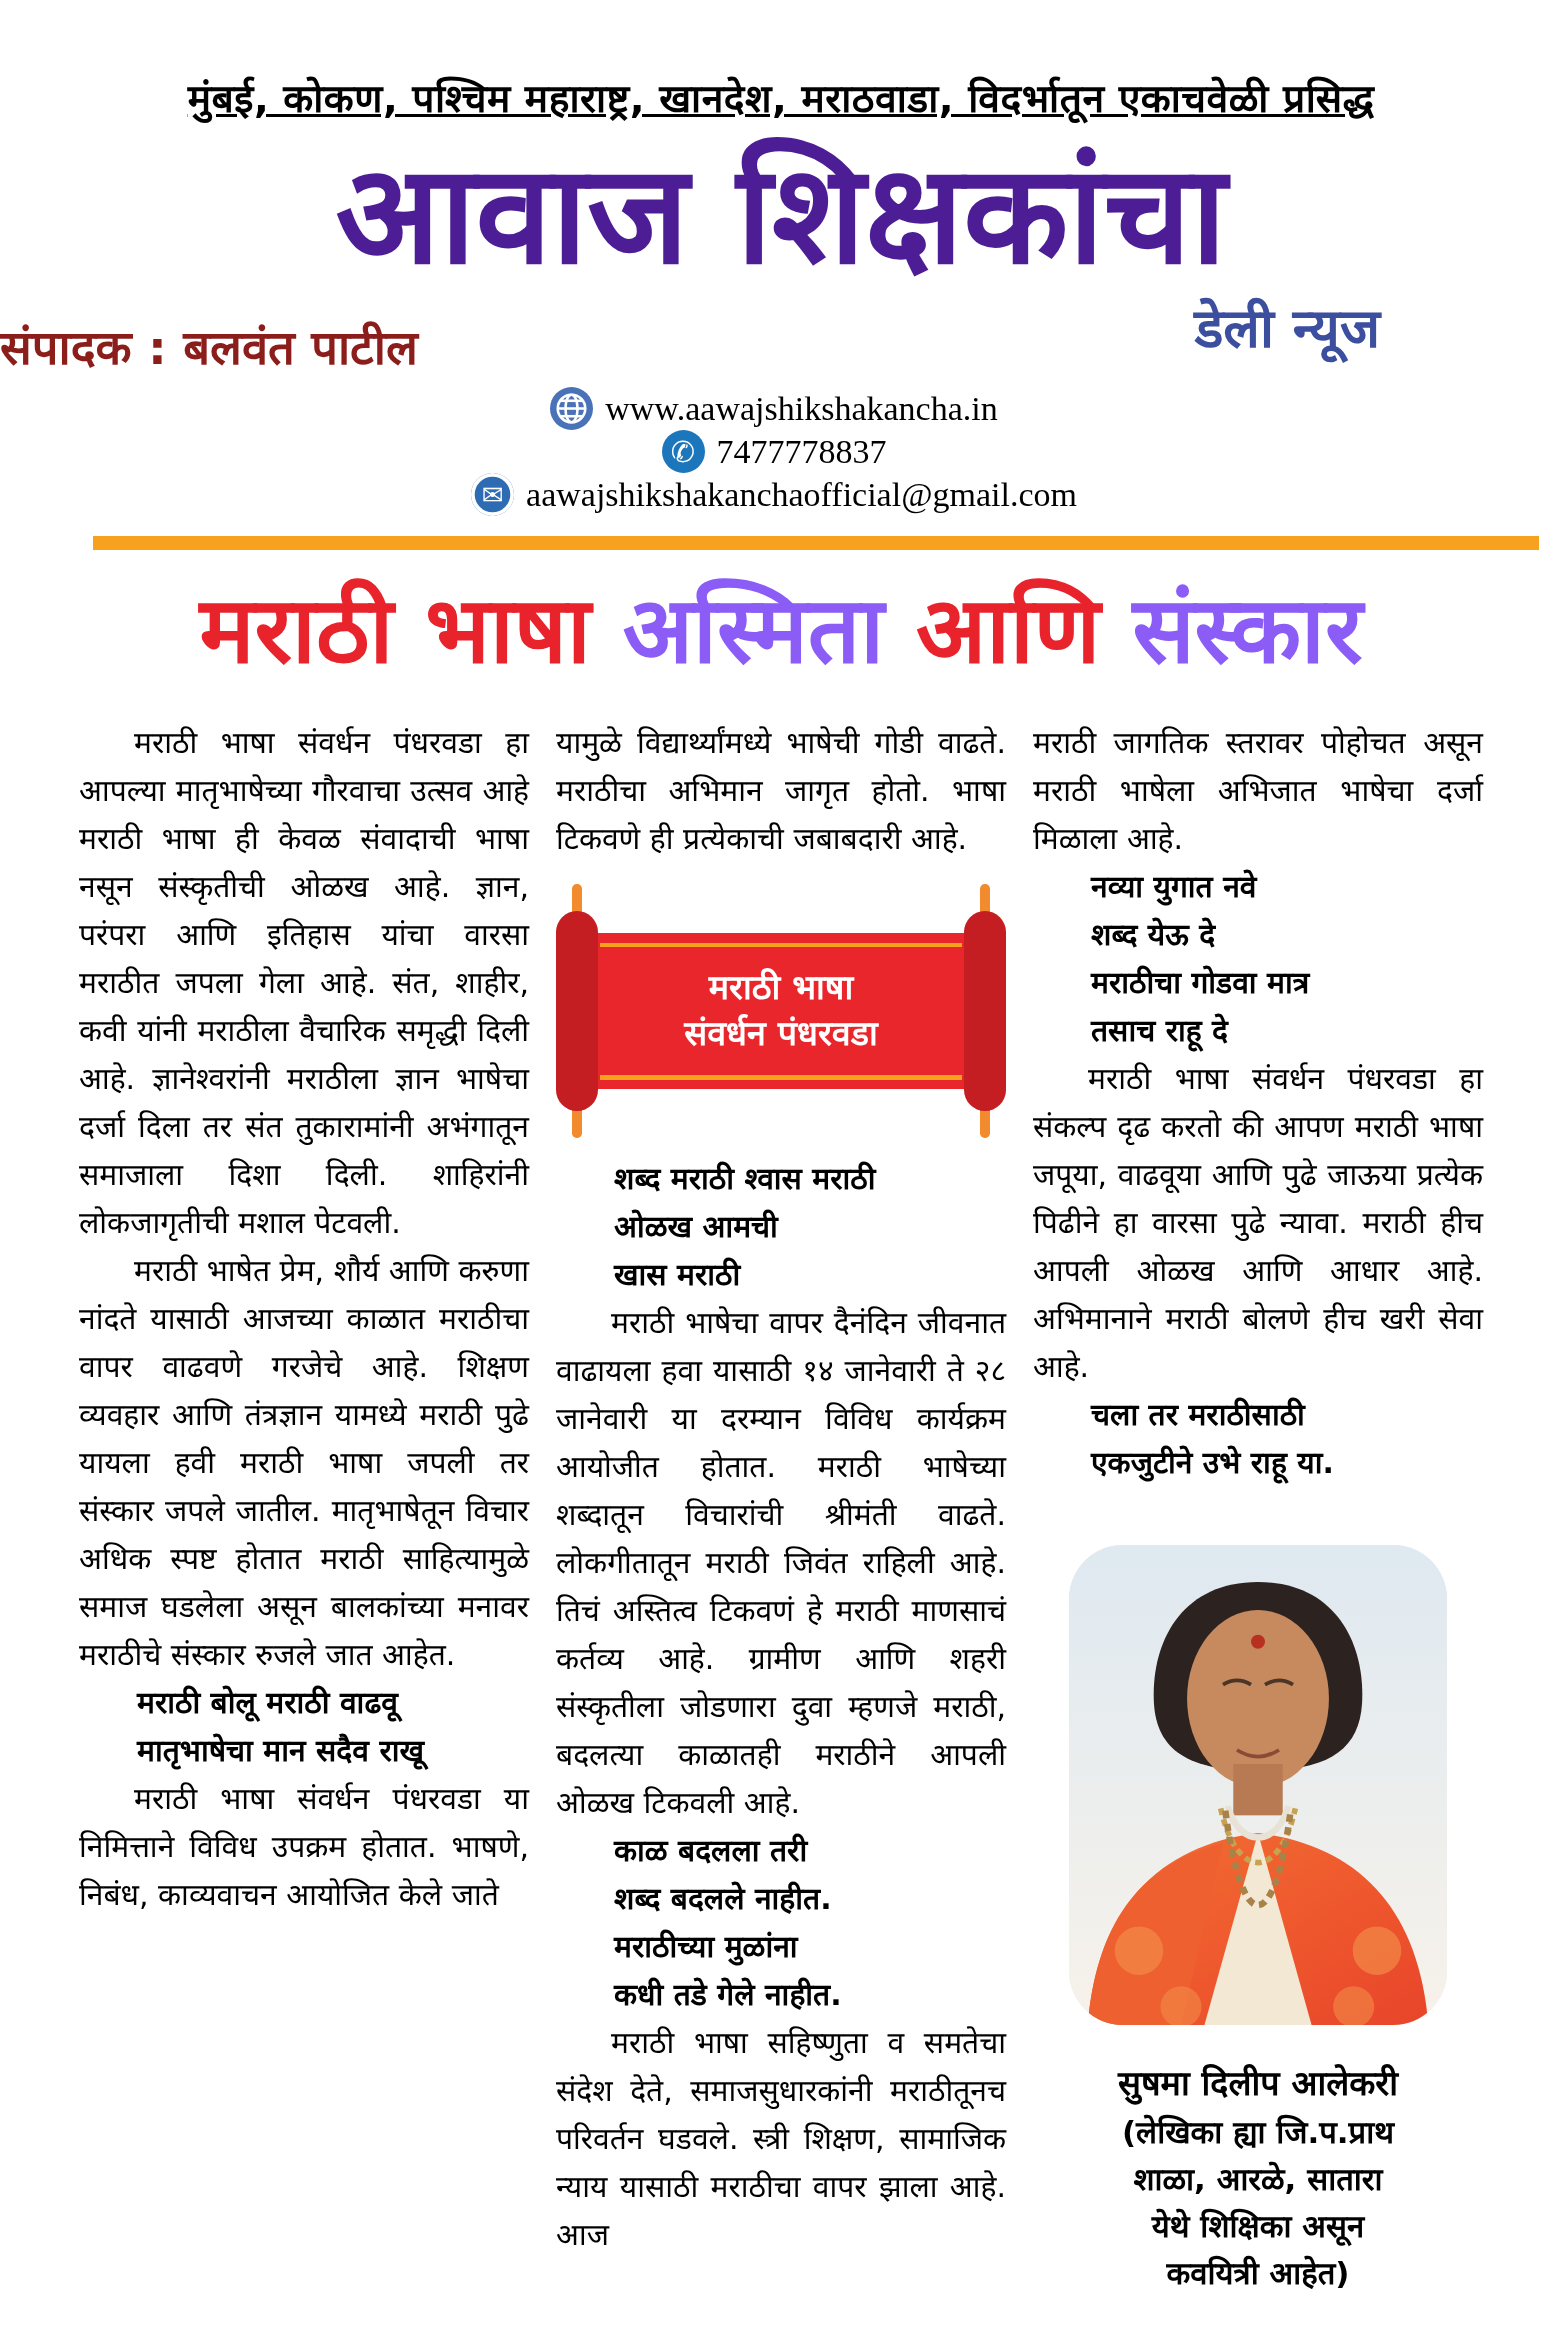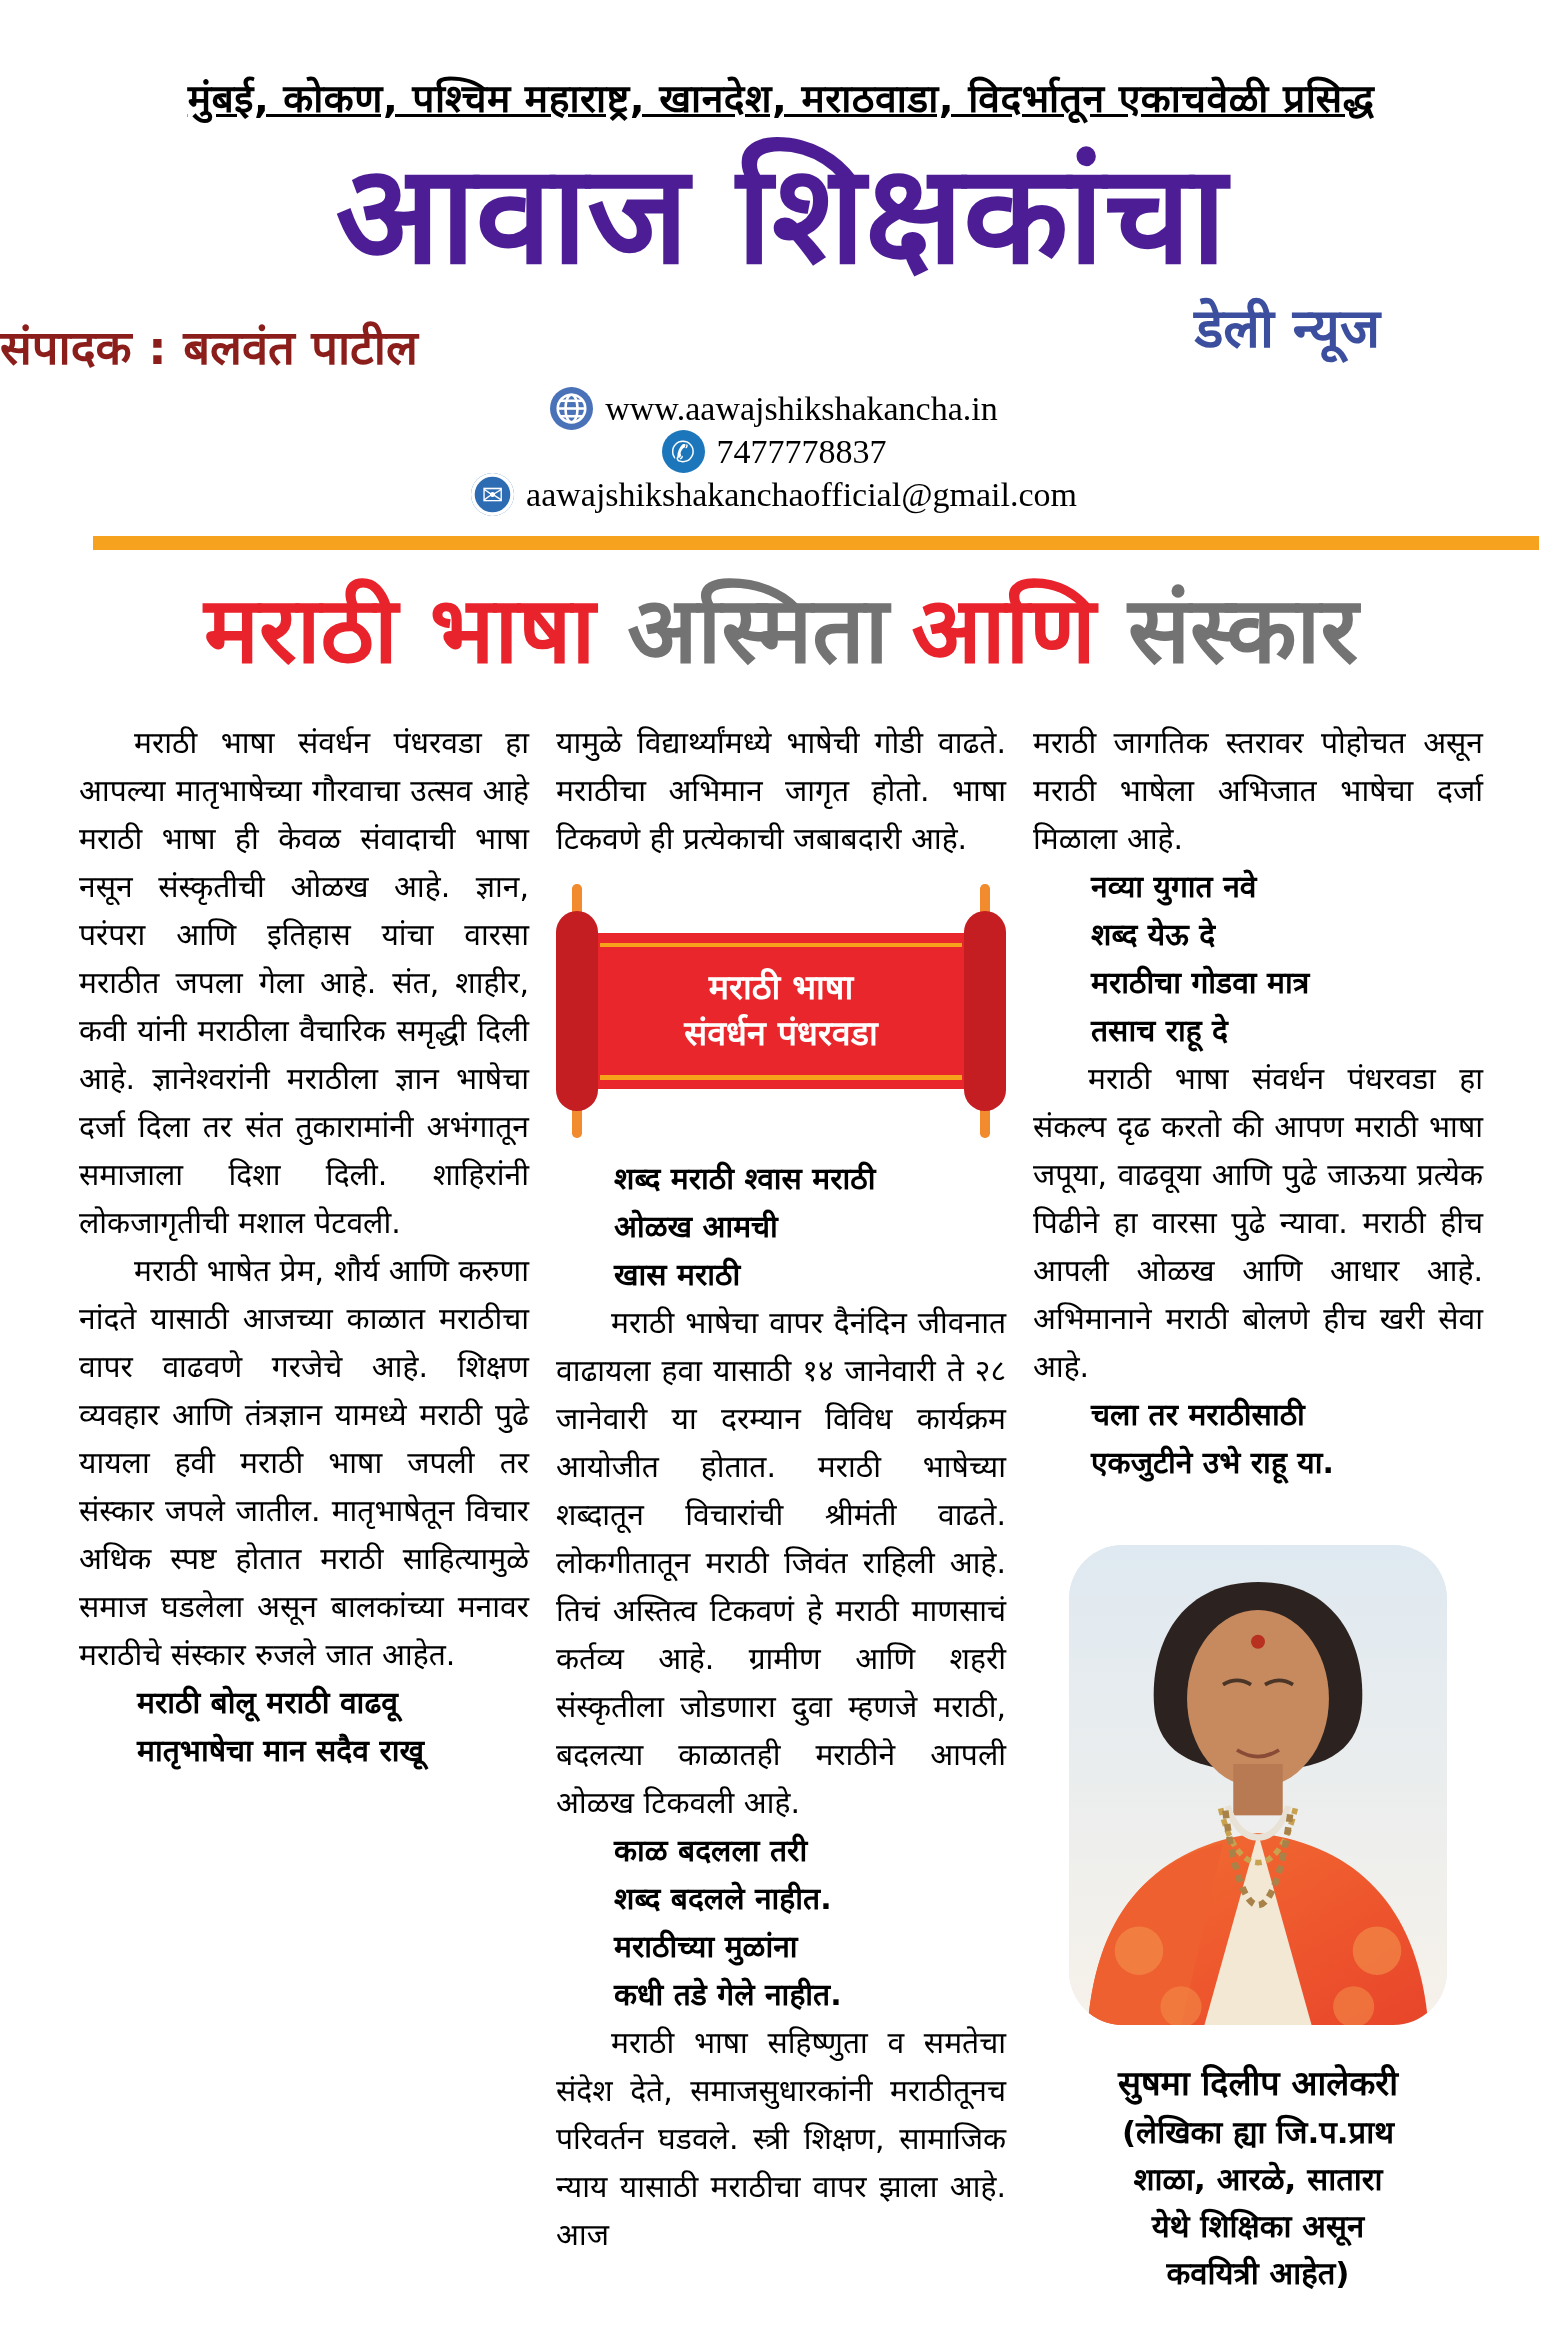--- a/index.html
+++ b/index.html
@@ -66,21 +66,21 @@
   
   .headline{
     margin-top:26px;
     text-align:center;
     font-weight:bold;
     font-size:92px;
     white-space:nowrap;
     line-height:1.2;
   }
   .headline .red{color:#e9232b;}
-  .headline .maroon{color:#737373;font-family:Liberation Serif, serif;}
+  .headline .maroon{color:#8b5cf6;}
   
   .columns{
     display:flex;gap:27px;
     padding:33px 79px 0 79px;
   }
   .col{width:450px;font-size:30px;line-height:48px;text-align:justify;}
   .para{margin:0;text-indent:55px;}
   .para.noindent{text-indent:0;}
   .poem{font-weight:bold;padding-left:58px;}
   .poem div{white-space:nowrap;}
@@ -161,20 +161,21 @@
 
   <div class="columns">
 
     <div class="col">
       <p class="para">मराठी भाषा संवर्धन पंधरवडा हा आपल्या मातृभाषेच्या गौरवाचा उत्सव आहे मराठी भाषा ही केवळ संवादाची भाषा नसून संस्कृतीची ओळख आहे. ज्ञान, परंपरा आणि इतिहास यांचा वारसा मराठीत जपला गेला आहे. संत, शाहीर, कवी यांनी मराठीला वैचारिक समृद्धी दिली आहे. ज्ञानेश्वरांनी मराठीला ज्ञान भाषेचा दर्जा दिला तर संत तुकारामांनी अभंगातून समाजाला दिशा दिली. शाहिरांनी लोकजागृतीची मशाल पेटवली.</p>
       <p class="para">मराठी भाषेत प्रेम, शौर्य आणि करुणा नांदते यासाठी आजच्या काळात मराठीचा वापर वाढवणे गरजेचे आहे. शिक्षण व्यवहार आणि तंत्रज्ञान यामध्ये मराठी पुढे यायला हवी मराठी भाषा जपली तर संस्कार जपले जातील. मातृभाषेतून विचार अधिक स्पष्ट होतात मराठी साहित्यामुळे समाज घडलेला असून बालकांच्या मनावर मराठीचे संस्कार रुजले जात आहेत.</p>
       <div class="poem">
         <div>मराठी बोलू मराठी वाढवू</div>
         <div>मातृभाषेचा मान सदैव राखू</div>
       </div>
+      <p class="para">मराठी भाषा संवर्धन पंधरवडा या निमित्ताने विविध उपक्रम होतात. भाषणे, निबंध, काव्यवाचन आयोजित केले जाते</p>
     </div>
 
     <div class="col">
       <p class="para noindent">यामुळे विद्यार्थ्यांमध्ये भाषेची गोडी वाढते. मराठीचा अभिमान जागृत होतो. भाषा टिकवणे ही प्रत्येकाची जबाबदारी आहे.</p>
 
       <div class="scroll">
         <div class="pin tl"></div>
         <div class="pin bl"></div>
         <div class="pin tr"></div>
         <div class="pin br"></div>

